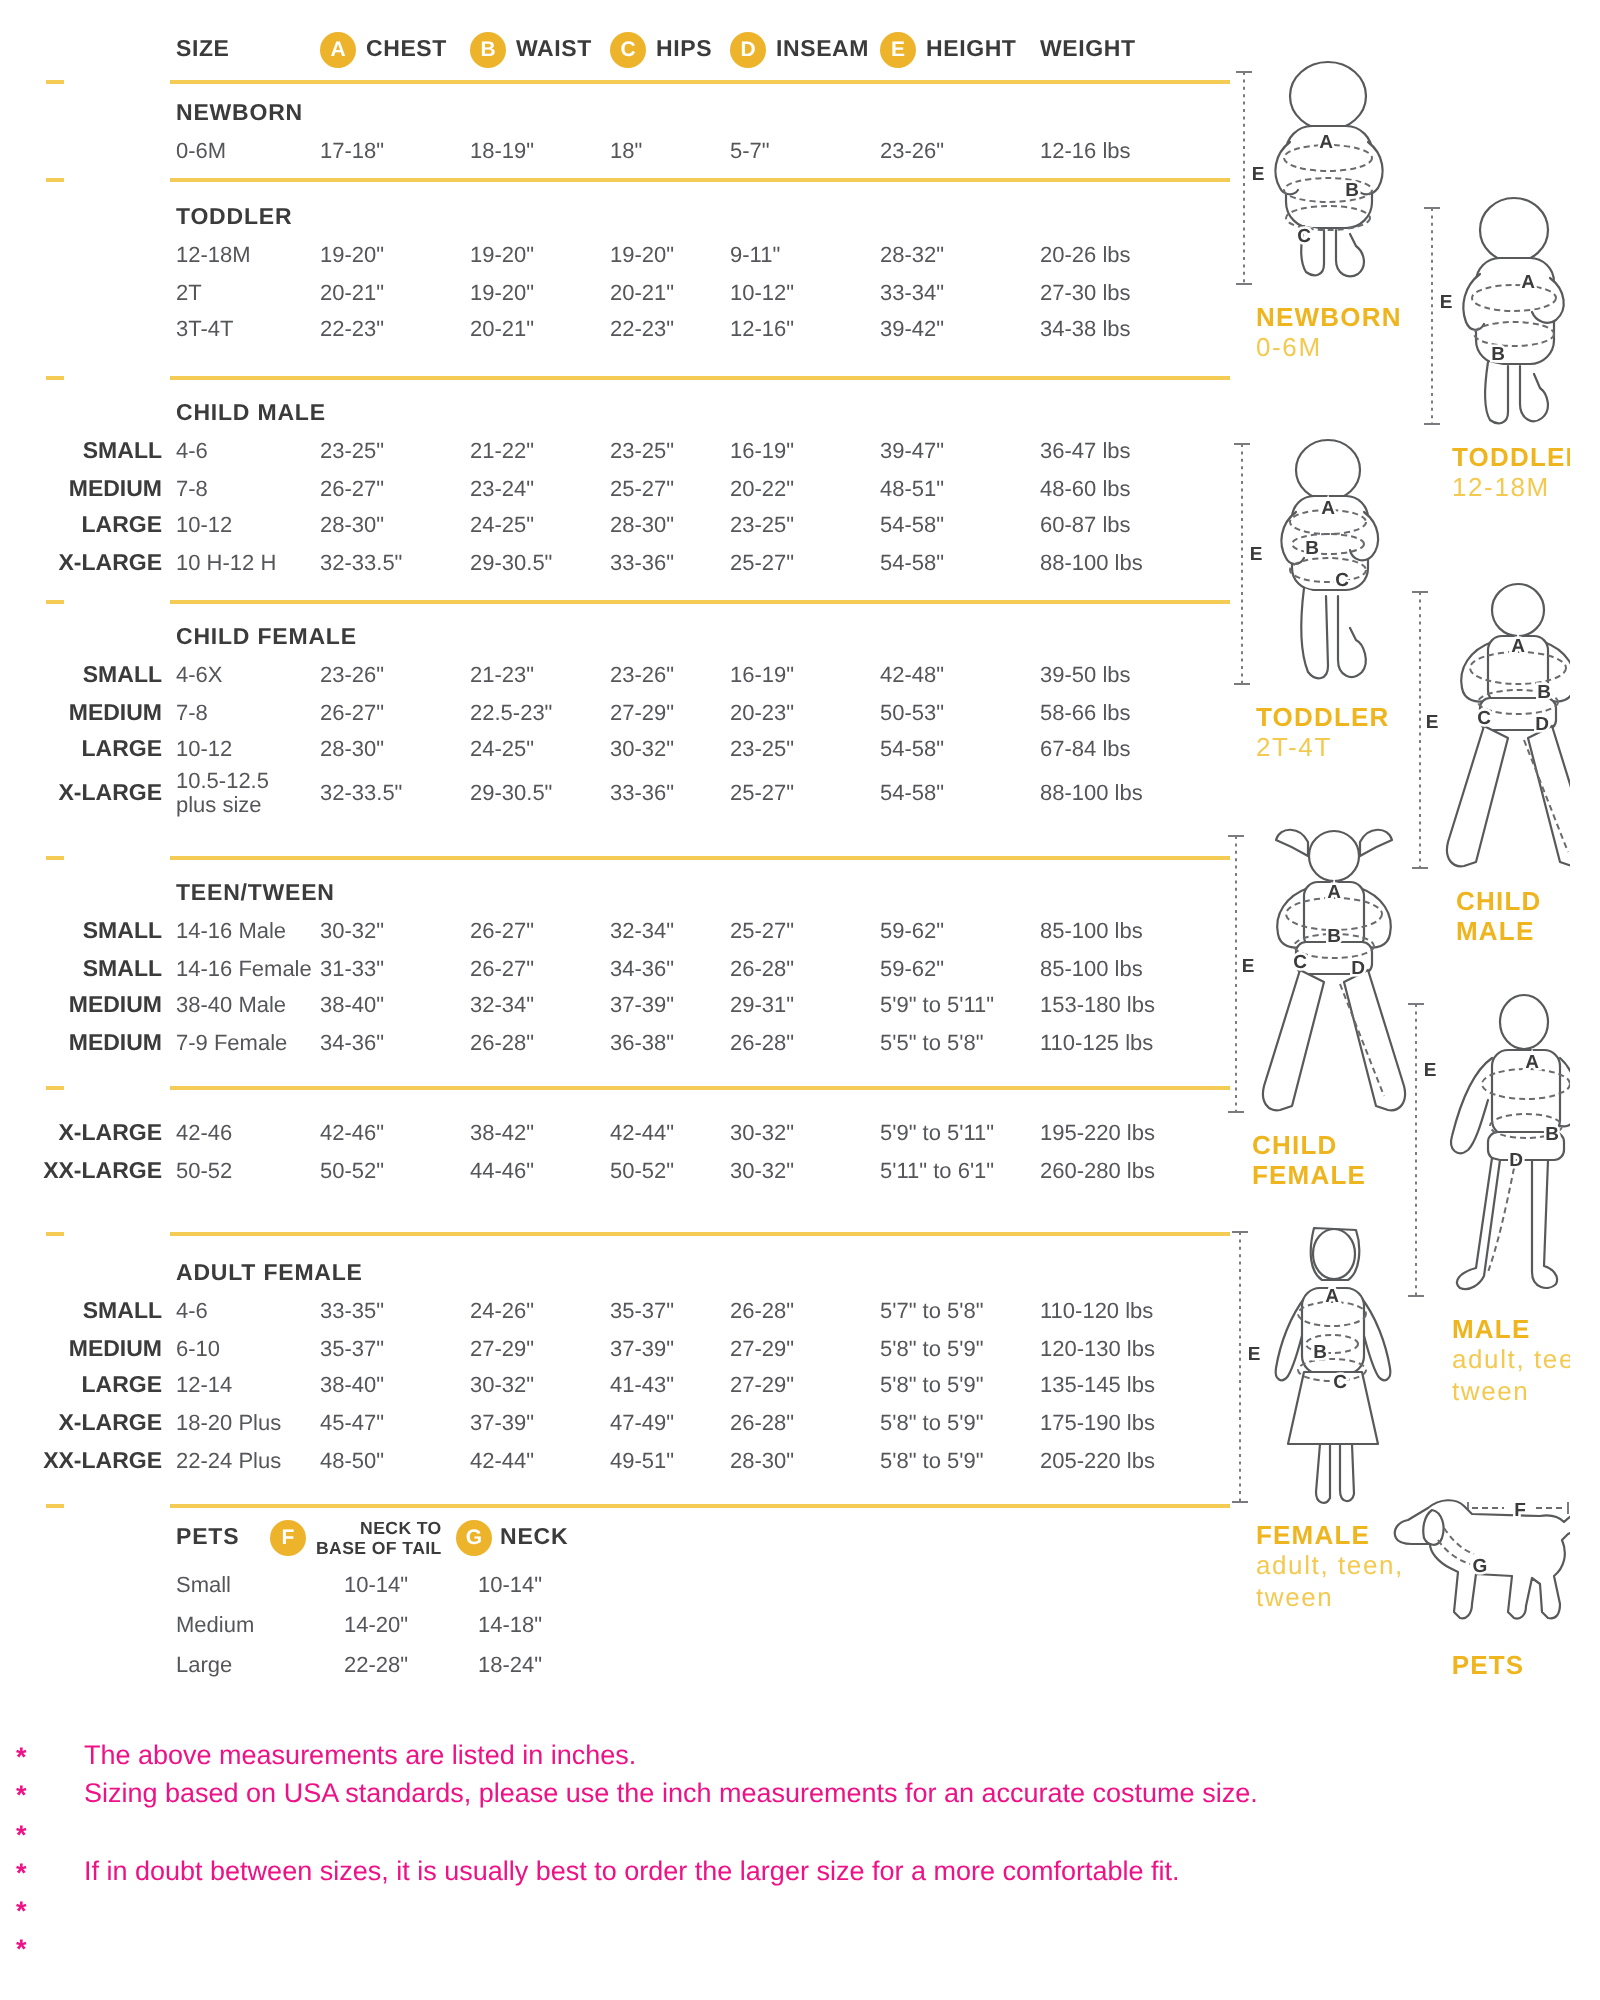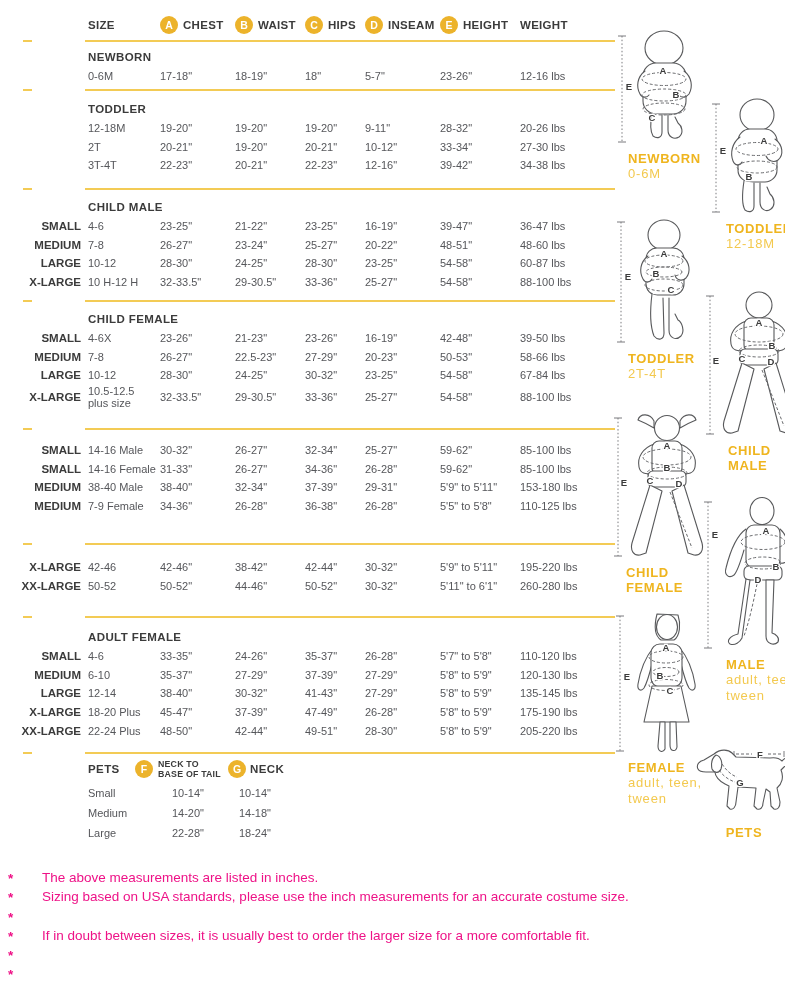--- a/index.html
+++ b/index.html
@@ -25,21 +25,21 @@
   .section-title{font-weight:bold;font-size:11.5px;letter-spacing:.4px;margin-left:88px;margin-bottom:4px;color:var(--ink);}
   .t-row{height:18.6px;font-size:11px;color:var(--gray);}
   .cell{overflow:visible;white-space:nowrap;}
   .cell.label{font-weight:bold;color:var(--ink);font-size:11.5px;text-align:right;padding-right:7px;}
   .note{font-size:11px;color:var(--gray);line-height:13px;}
   
   #pets{position:absolute;left:85px;top:757px;width:300px;}
   #pets .p-head{position:relative;height:26px;}
   .p-title{position:absolute;left:3px;top:6px;font-weight:bold;font-size:11.5px;letter-spacing:.4px;}
   .p-circ-f{position:absolute;left:50px;top:3px;}
-  .p-flabel{position:absolute;left:73px;top:2px;font-weight:bold;font-size:8.8px;line-height:10px;letter-spacing:.2px;}
+  .p-flabel{position:absolute;left:73px;top:2px;font-weight:bold;font-size:8.8px;line-height:10px;letter-spacing:.2px;text-align:right;}
   .p-circ-g{position:absolute;left:143px;top:3px;}
   .p-glabel{position:absolute;left:165px;top:6px;font-weight:bold;font-size:11.5px;letter-spacing:.4px;}
   #pets .t-row{grid-template-columns:64px 78px 56px;height:20px;}
   #pets .cell.size{text-align:left;padding-left:3px;}
   #pets .cell{text-align:center;}
   
   #footnotes{position:absolute;left:0;top:869px;width:800px;}
   .fn{position:relative;height:19.3px;color:var(--pink);font-size:13.5px;}
   .fn .ast{position:absolute;left:8px;top:2px;font-weight:bold;}
   .fn .txt{position:absolute;left:42px;top:1px;white-space:nowrap;}
@@ -236,20 +236,21 @@
           <div class="cell chest">32-33.5"</div>
           <div class="cell waist">29-30.5"</div>
           <div class="cell hips">33-36"</div>
           <div class="cell inseam">25-27"</div>
           <div class="cell height">54-58"</div>
           <div class="cell weight">88-100 lbs</div>
         </div>
       </div>
   </div>
   <div class="section" style="top:441px">
+    <div class="section-title">TEEN/TWEEN</div>
     <div class="rows">
         <div class="t-row">
           <div class="cell label">SMALL</div>
           <div class="cell size">14-16 Male</div>
           <div class="cell chest">30-32"</div>
           <div class="cell waist">26-27"</div>
           <div class="cell hips">32-34"</div>
           <div class="cell inseam">25-27"</div>
           <div class="cell height">59-62"</div>
           <div class="cell weight">85-100 lbs</div>

